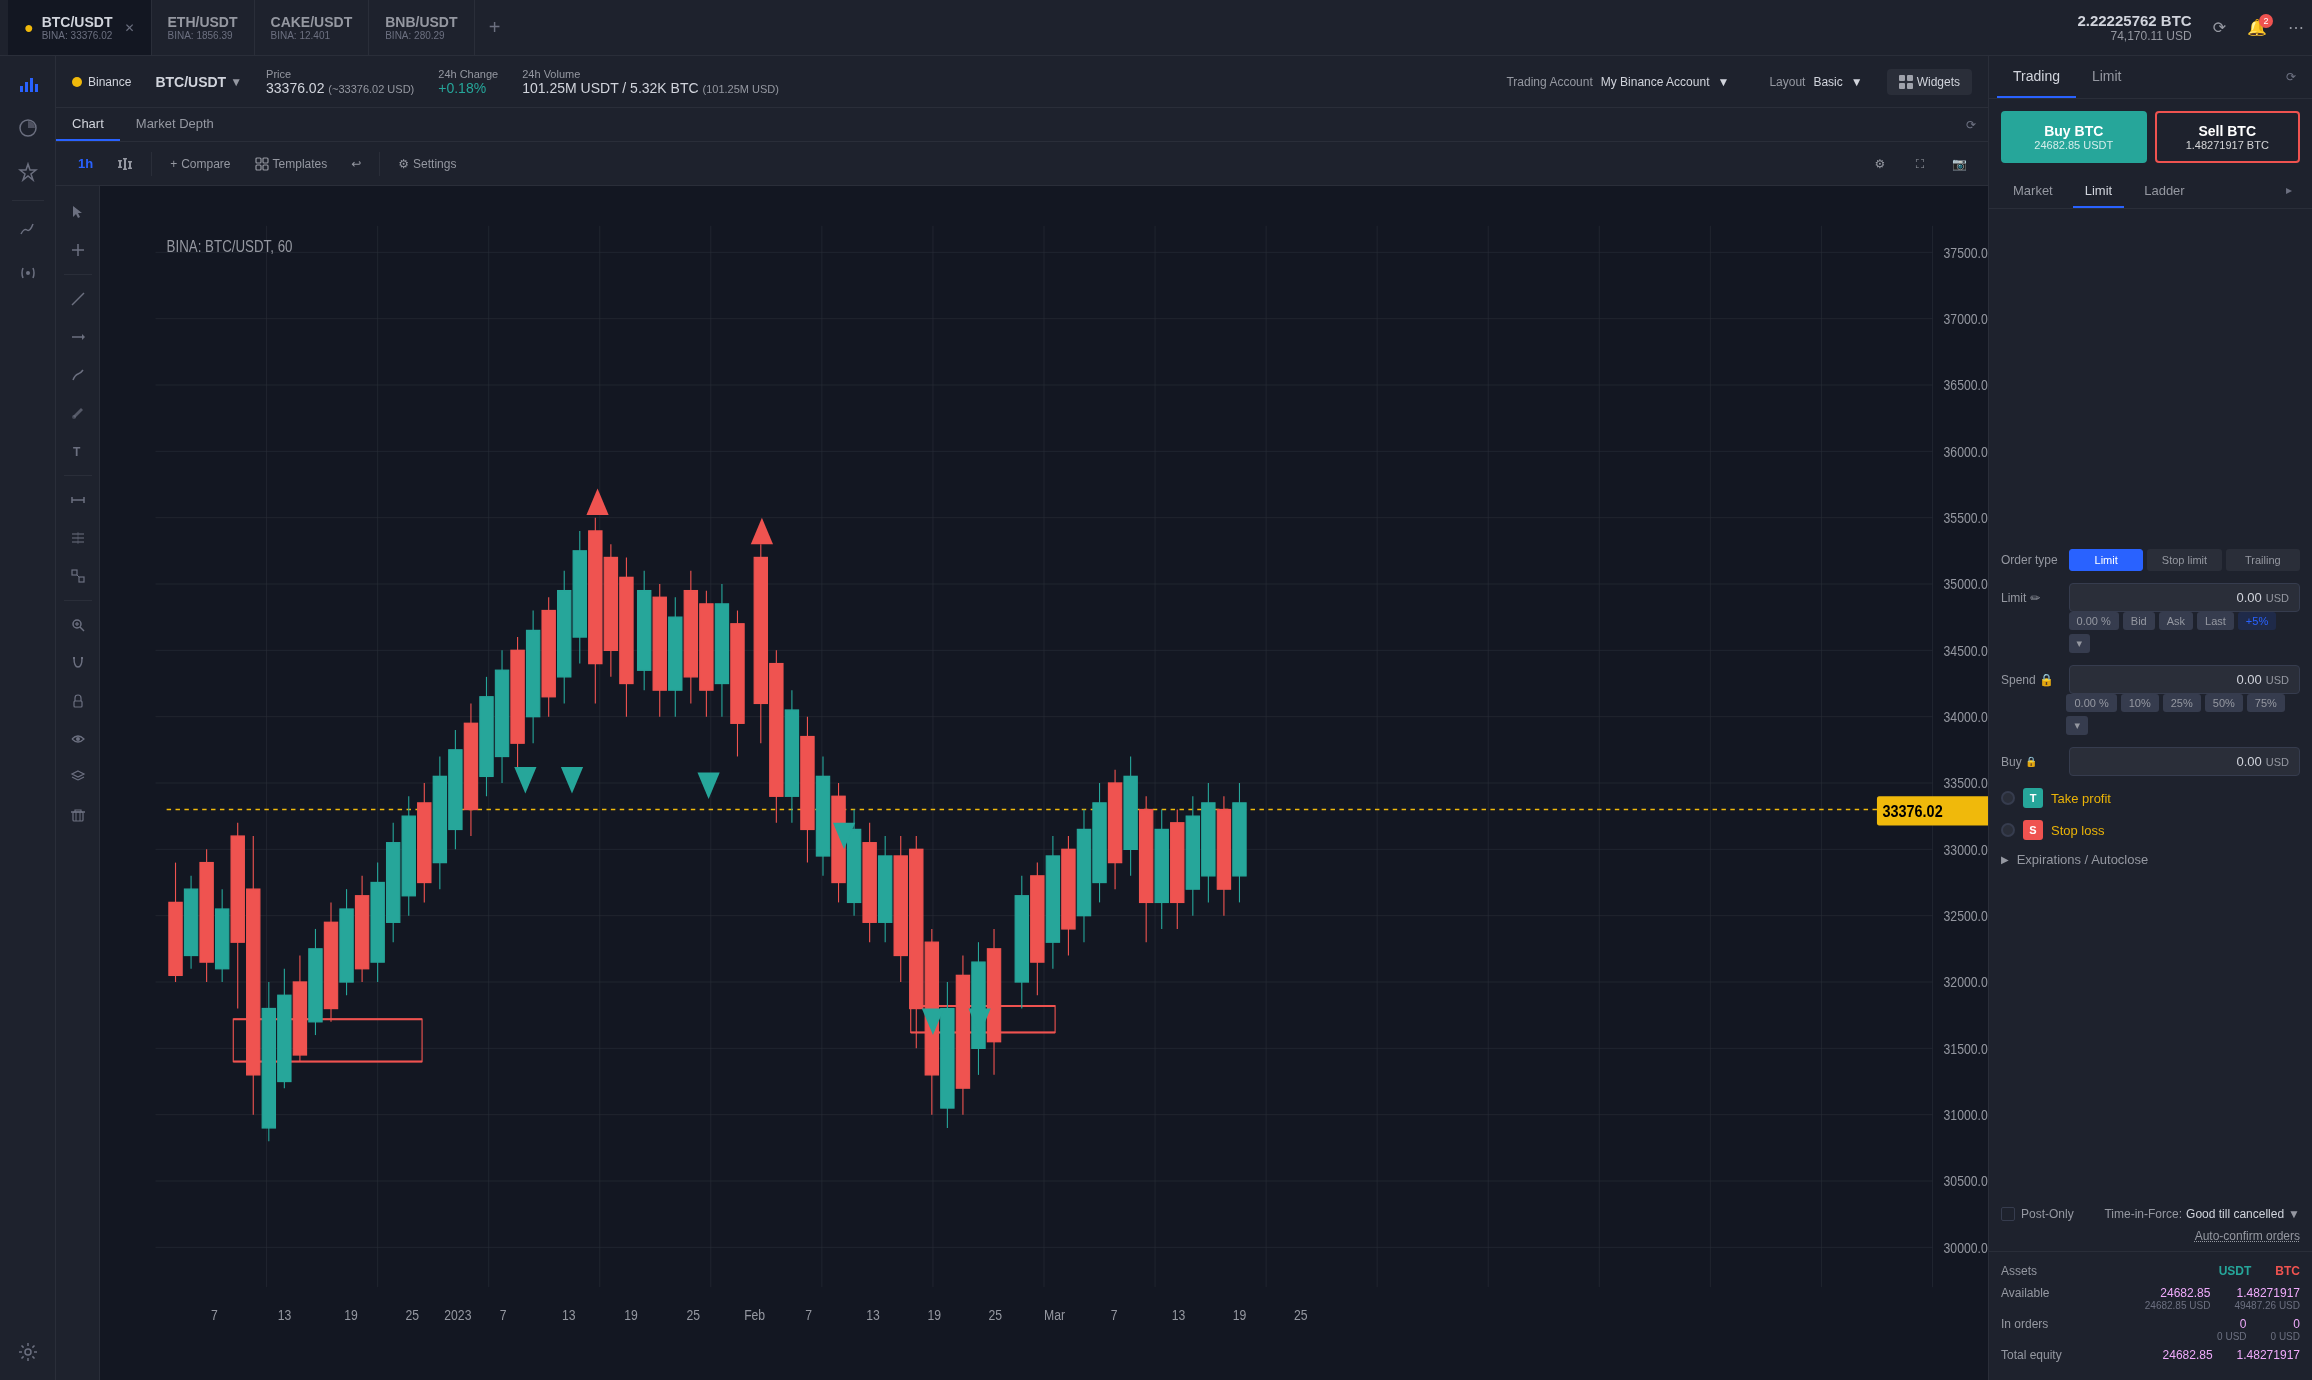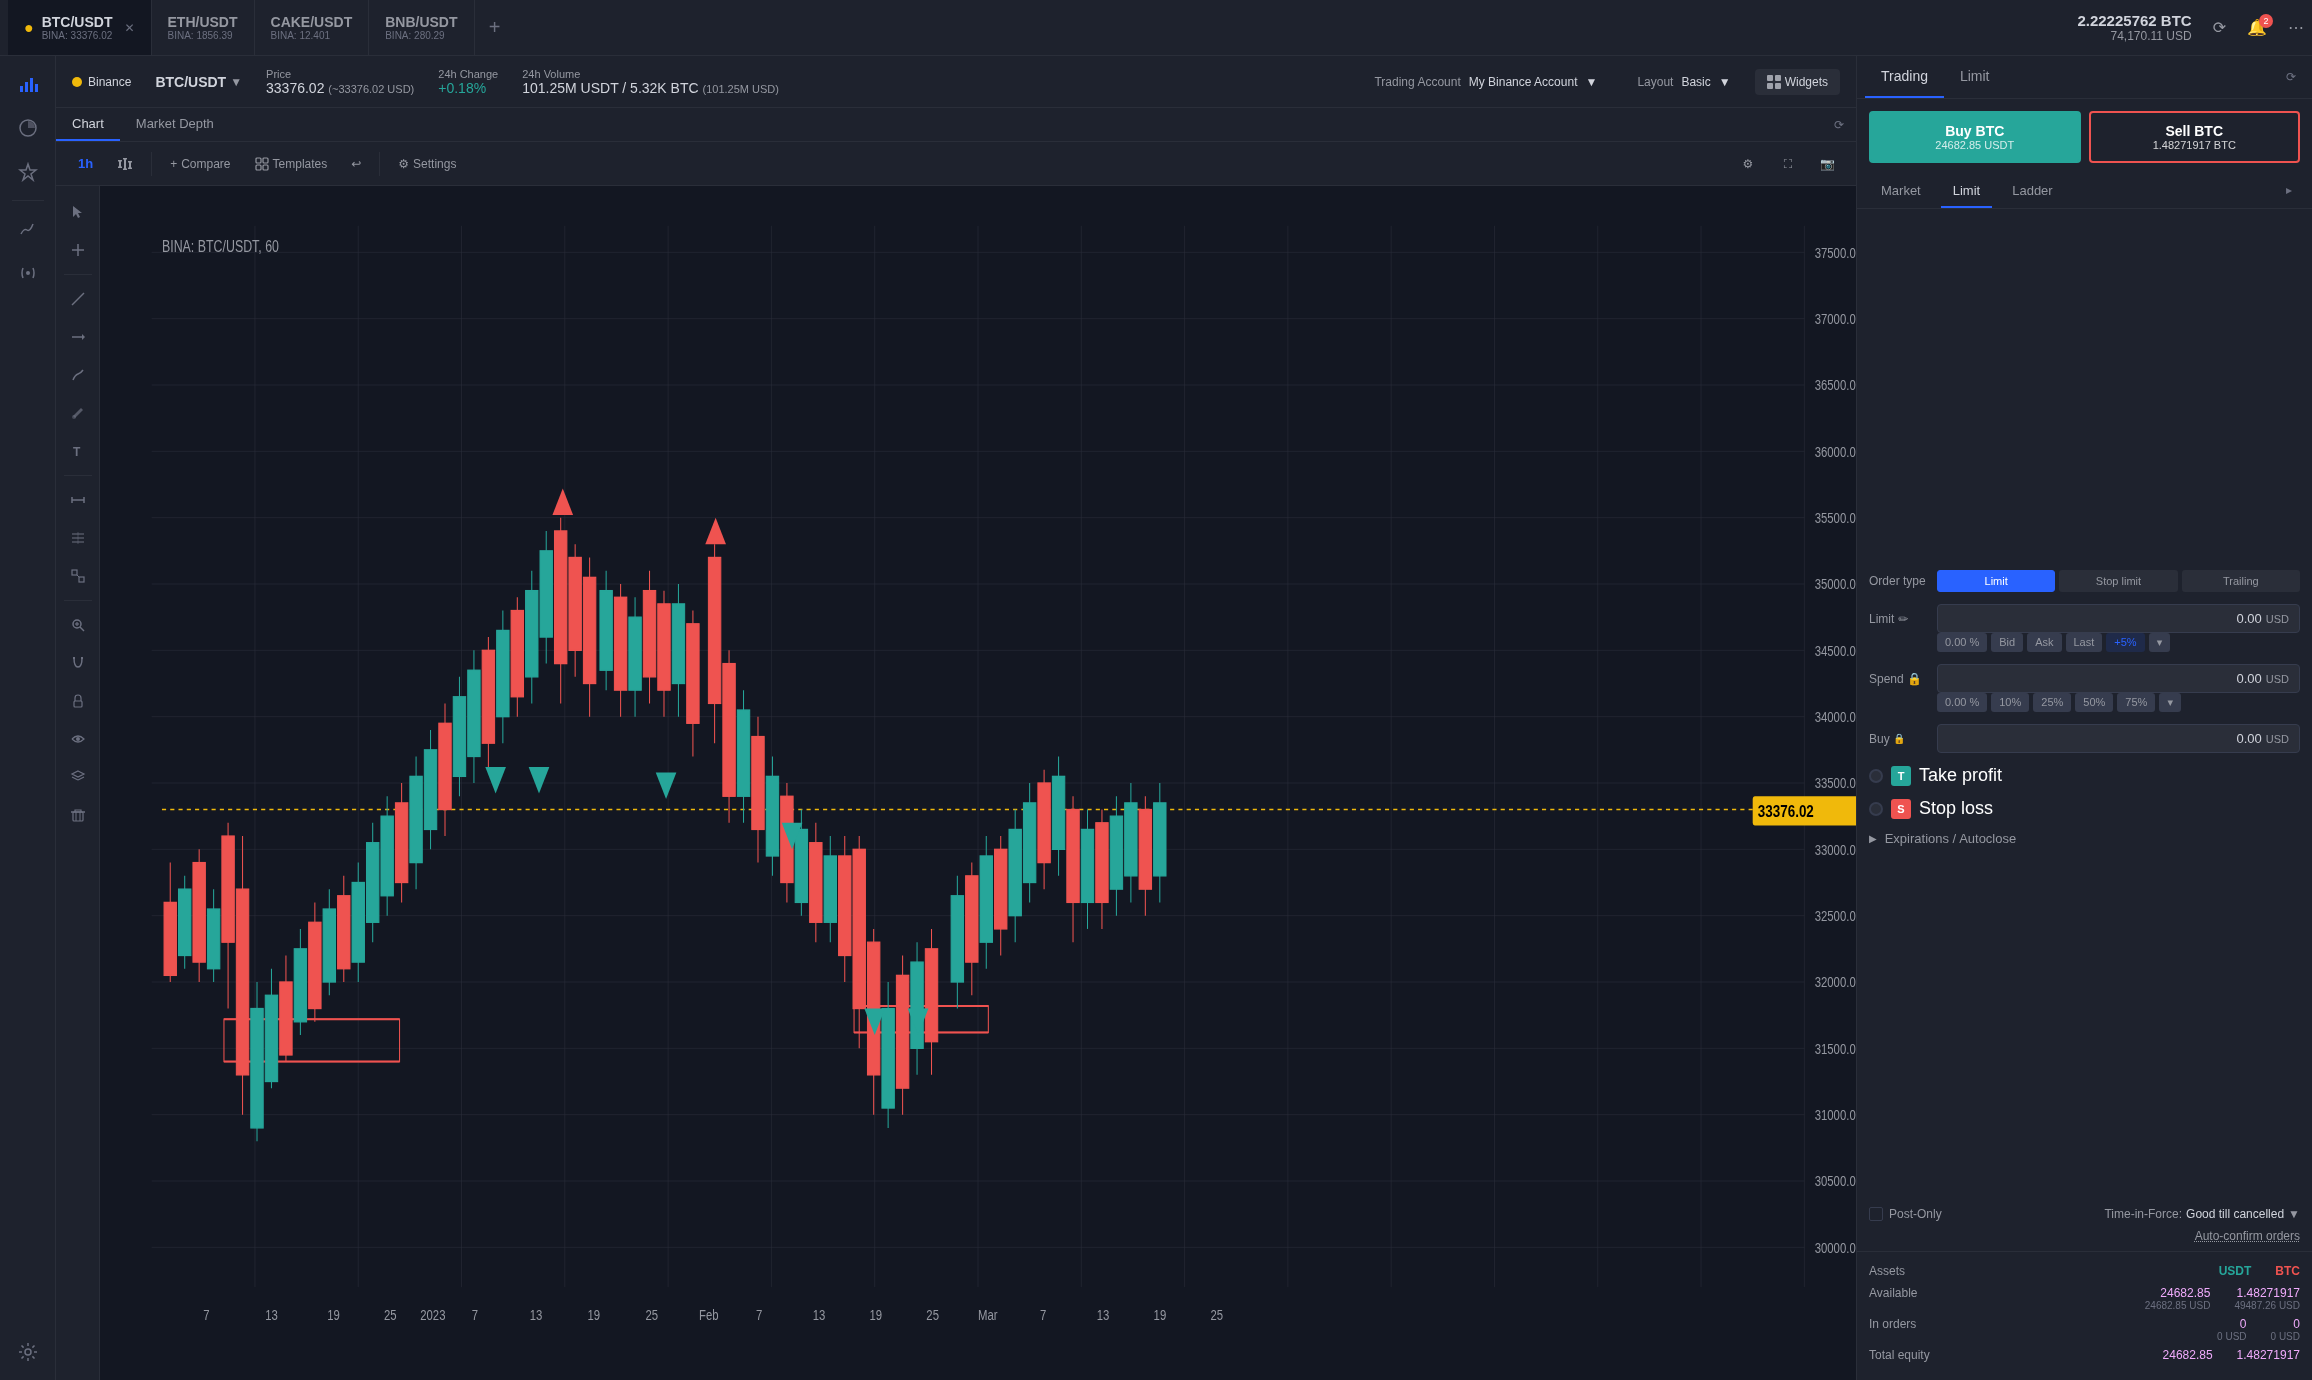--- a/index.html
+++ b/index.html
@@ -65,21 +65,21 @@
     #chart-canvas { flex: 1; position: relative; background: #131722; overflow: hidden; }
     #chart-svg { width: 100%; height: 100%; }
 
     
     #chart-tabs { display: flex; align-items: center; border-bottom: 1px solid #2a2e39; background: #1e222d; }
     .chart-tab { padding: 8px 16px; cursor: pointer; color: #9598a1; border-bottom: 2px solid transparent; font-size: 13px; }
     .chart-tab.active { color: #d1d4dc; border-bottom-color: #2962ff; }
     .chart-tab-refresh { margin-left: auto; padding: 8px 12px; color: #6c7080; cursor: pointer; }
 
     
-    #right-panel { width: 456px; background: #1e222d; border-left: 1px solid #2a2e39; display: flex; flex-direction: column; }
+    #right-panel { width: 324px; background: #1e222d; border-left: 1px solid #2a2e39; display: flex; flex-direction: column; }
 
     
     #trading-tabs { display: flex; align-items: center; border-bottom: 1px solid #2a2e39; padding: 0 8px; }
     .trading-tab { padding: 12px 16px; cursor: pointer; color: #9598a1; border-bottom: 2px solid transparent; font-size: 14px; }
     .trading-tab.active { color: #d1d4dc; border-bottom-color: #2962ff; }
     .trading-tab-refresh { margin-left: auto; color: #6c7080; cursor: pointer; padding: 8px; }
 
     
     #buy-sell-btns { display: flex; gap: 8px; padding: 12px; }
     .buy-btn { flex: 1; background: transparent; border: 2px solid #26a69a; border-radius: 4px; padding: 10px; cursor: pointer; text-align: center; }
@@ -109,21 +109,21 @@
     .order-type-btns { display: flex; gap: 4px; }
     .order-type-btn { flex: 1; padding: 4px 8px; background: #2a2e39; border-radius: 3px; font-size: 11px; color: #9598a1; cursor: pointer; text-align: center; border: 1px solid transparent; }
     .order-type-btn.active { background: #2962ff; color: #fff; border-color: #2962ff; }
 
     
     .tp-sl-row { display: flex; align-items: center; gap: 8px; }
     .tp-sl-toggle { width: 14px; height: 14px; border-radius: 50%; border: 2px solid #363c4e; cursor: pointer; }
     .tp-sl-icon { width: 20px; height: 20px; border-radius: 3px; display: flex; align-items: center; justify-content: center; font-size: 11px; font-weight: 700; }
     .tp-icon { background: #26a69a; color: white; }
     .sl-icon { background: #ef5350; color: white; }
-    .tp-sl-label { font-size: 18px; color: #ffffff; }
+    .tp-sl-label { font-size: 13px; color: #eab308; }
 
     
     .exp-row { display: flex; align-items: center; gap: 8px; cursor: pointer; color: #9598a1; font-size: 13px; }
     .exp-chevron { font-size: 10px; }
 
     
     #action-btns { display: flex; gap: 8px; padding: 0 12px 12px; }
     .reset-btn { flex: 1; padding: 12px; background: #2a2e39; border: none; border-radius: 4px; color: #d1d4dc; cursor: pointer; font-size: 13px; font-weight: 600; }
     .place-btn { flex: 2; padding: 12px; background: #26a69a; border: none; border-radius: 4px; color: white; cursor: pointer; font-size: 13px; font-weight: 700; }
 

